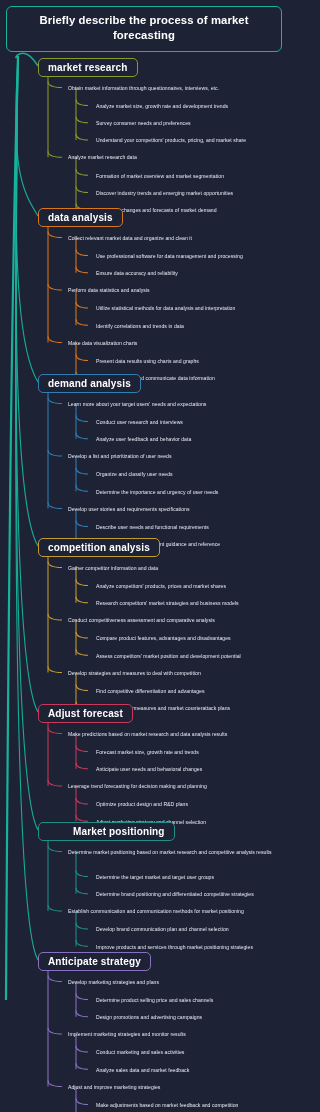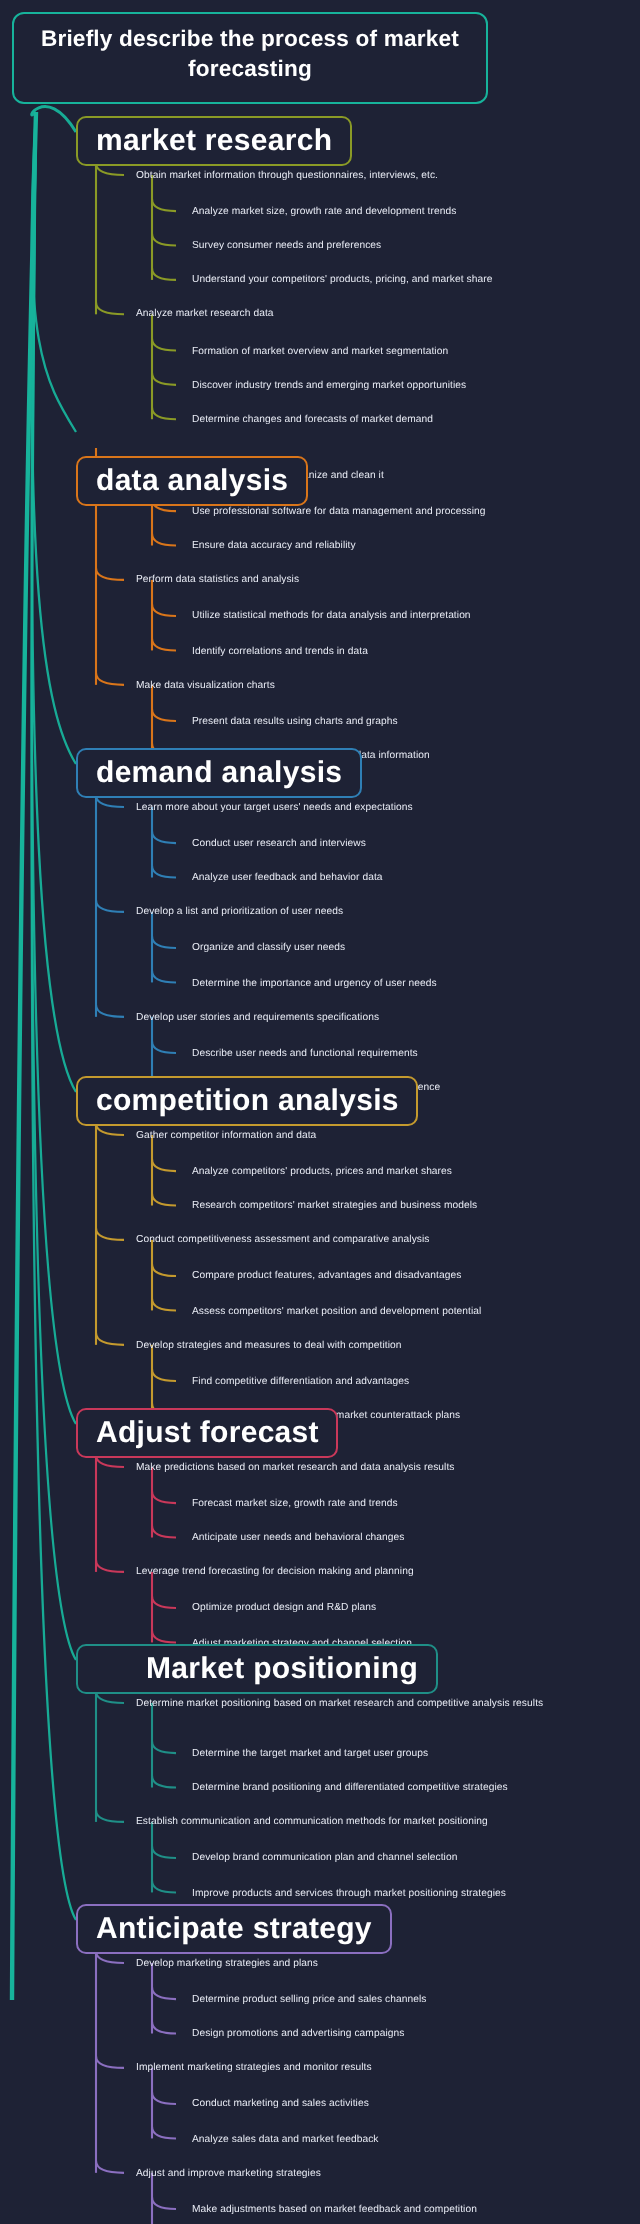--- a/index.html
+++ b/index.html
@@ -20,21 +20,21 @@
     position: absolute;
     left: 0; top: 0;
     width: 310px; height: 1112px;
     pointer-events: none;
   }
   
   .root-node {
     position: absolute;
     left: 6px;
     top: 6px;
-    width: 238px;
+    width: 276px;
     padding: 6px 8px 7px 8px;
     border: 1.6px solid #17b39b;
     border-radius: 6px;
     background: #1e2235;
     color: #ffffff;
     font-size: 11.3px;
     font-weight: bold;
     line-height: 1.35;
     text-align: center;
     letter-spacing: 0.1px;
@@ -48,21 +48,21 @@
   }
   .branch-head {
     position: absolute;
     left: 38px;
     top: 0;
     padding: 2.5px 9px 3.5px 9px;
     border-radius: 5px;
     border: 1.4px solid #888;
     background: #1e2235;
     color: #ffffff;
-    font-size: 15px;
+    font-size: 10px;
     font-weight: bold;
     white-space: nowrap;
     letter-spacing: 0.15px;
     z-index: 4;
   }
   .branch-svg {
     position: absolute;
     left: 0; top: 0;
     pointer-events: none;
   }
@@ -129,21 +129,21 @@
           <path d="M76,58.760000000000005 Q76,64.76 88,64.76" fill="none" stroke="#d9751a" stroke-width="1.05"></path>
           <path d="M48,75.96000000000001 Q48,81.96000000000001 62,81.96000000000001" fill="none" stroke="#d9751a" stroke-width="1.05"></path>
           <path d="M76,81.96000000000001 L76,117.22000000000001" fill="none" stroke="#d9751a" stroke-width="1.05"></path>
           <path d="M76,94.02000000000001 Q76,100.02000000000001 88,100.02000000000001" fill="none" stroke="#d9751a" stroke-width="1.05"></path>
           <path d="M76,111.22000000000001 Q76,117.22000000000001 88,117.22000000000001" fill="none" stroke="#d9751a" stroke-width="1.05"></path>
           <path d="M48,128.42000000000002 Q48,134.42000000000002 62,134.42000000000002" fill="none" stroke="#d9751a" stroke-width="1.05"></path>
           <path d="M76,134.42000000000002 L76,169.68" fill="none" stroke="#d9751a" stroke-width="1.05"></path>
           <path d="M76,146.48000000000002 Q76,152.48000000000002 88,152.48000000000002" fill="none" stroke="#d9751a" stroke-width="1.05"></path>
           <path d="M76,163.68 Q76,169.68 88,169.68" fill="none" stroke="#d9751a" stroke-width="1.05"></path>
         </svg>
-        <div class="branch-head" style="border-color: rgb(217, 117, 26); margin-top: 20px;">data analysis</div>
+        <div class="branch-head" style="border-color: rgb(217, 117, 26);">data analysis</div>
         <div class="node-l1" style="top: 26.8px;">Collect relevant market data and organize and clean it</div>
         <div class="node-l2" style="top: 44.86px;">Use professional software for data management and processing</div>
         <div class="node-l2" style="top: 62.06px;">Ensure data accuracy and reliability</div>
         <div class="node-l1" style="top: 79.26px;">Perform data statistics and analysis</div>
         <div class="node-l2" style="top: 97.32px;">Utilize statistical methods for data analysis and interpretation</div>
         <div class="node-l2" style="top: 114.52px;">Identify correlations and trends in data</div>
         <div class="node-l1" style="top: 131.72px;">Make data visualization charts</div>
         <div class="node-l2" style="top: 149.78px;">Present data results using charts and graphs</div>
         <div class="node-l2" style="top: 166.98px;">Help understand and communicate data information</div>
       </div>

